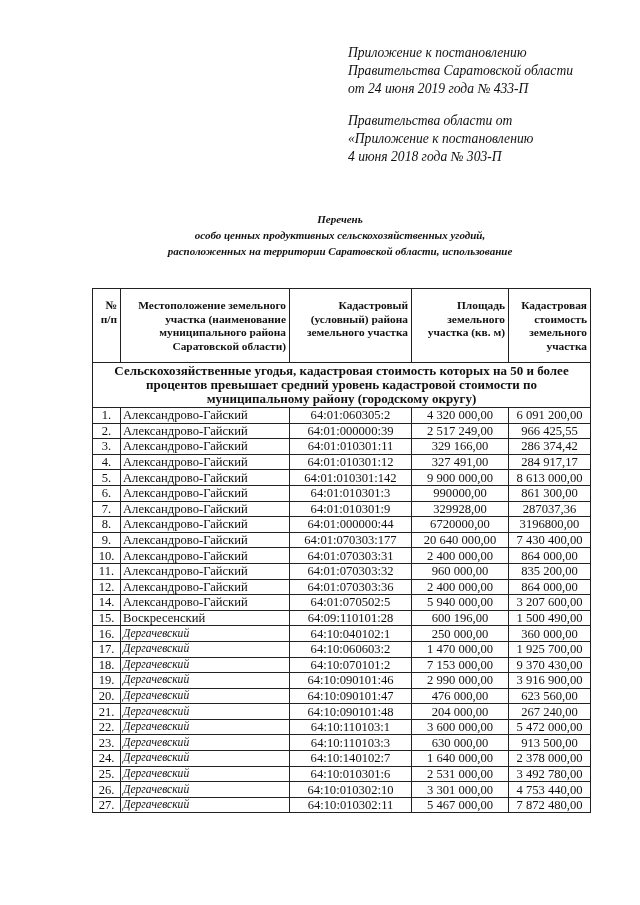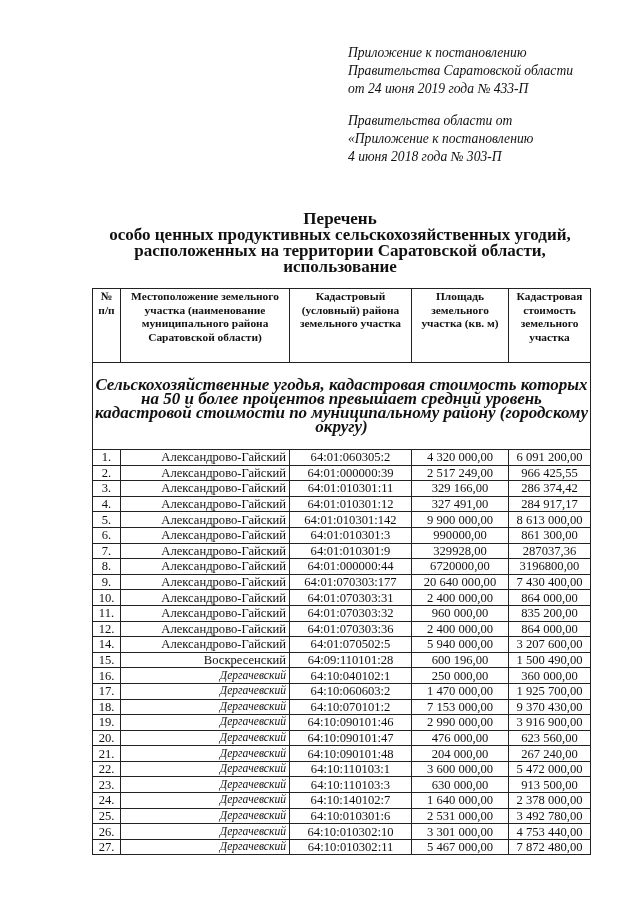--- a/index.html
+++ b/index.html
@@ -2,31 +2,31 @@
 <html><head>
 <meta charset="utf-8">
 <style>
   html, body { margin: 0; padding: 0; background: #ffffff; }
   body { width: 640px; height: 905px; position: relative; overflow: hidden;
          font-family: "Liberation Serif", "DejaVu Serif", serif; color: #111; }
   .appendix { position: absolute; left: 348px; font-size: 13.6px; line-height: 18px; white-space: nowrap; font-style: italic; }
   .appendix1 { top: 44px; }
   .appendix2 { top: 112px; }
   .title-block { position: absolute; left: 90px; width: 500px; top: 211px; text-align: center;
-                 font-weight: bold; font-size: 17px; line-height: 16px; }
+                 font-weight: bold; font-size: 11px; line-height: 16px; font-style: italic; }
   table { position: absolute; left: 92px; top: 288px; border-collapse: collapse; table-layout: fixed;
           width: 498px; font-size: 12.6px; }
   td, th { border: 1px solid #222; padding: 0 3px; overflow: hidden; white-space: nowrap; }
-  th { font-weight: bold; font-size: 11.4px; line-height: 13.6px; vertical-align: top; padding-top: 1px; white-space: normal; text-align: center; }
+  th { font-weight: bold; font-size: 11.4px; line-height: 13.6px; vertical-align: top; padding-top: 10px; white-space: normal; text-align: right; }
   tr.header-row { height: 74px; }
-  tr.section-row td { font-weight: bold; font-size: 17px; line-height: 14px; text-align: center; white-space: normal; padding: 15px 2px; height: 41px; font-style: italic; }
+  tr.section-row td { font-weight: bold; font-size: 13px; line-height: 14px; text-align: center; white-space: normal; padding: 1px 2px; height: 41px; }
   tr.data-row { height: 15.6px; }
   tr.data-row td { line-height: 14px; padding-top: 0; padding-bottom: 0; }
   td.num { text-align: center; }
-  td.loc { text-align: right; padding-left: 2px; margin-top: 40px; }
+  td.loc { text-align: left; padding-left: 2px; margin-top: 40px; }
   td.cad, td.area, td.cost { text-align: center; }
   .loc.small { font-size: 11.6px; font-style: italic; }
 </style>
 </head>
 <body>
 
 <div class="appendix appendix1">
   <div>Приложение к постановлению</div>
   <div>Правительства Саратовской области</div>
   <div>от 24 июня 2019 года № 433-П</div>

